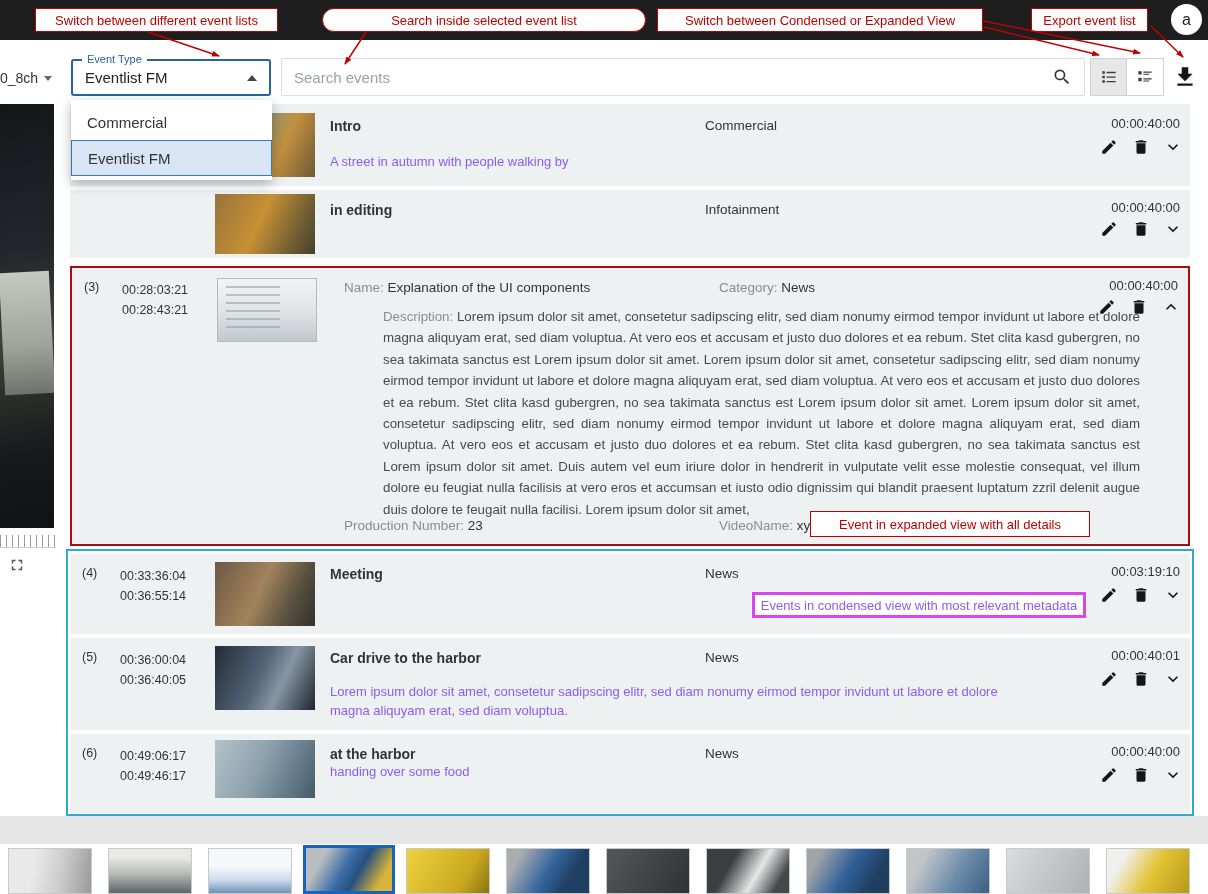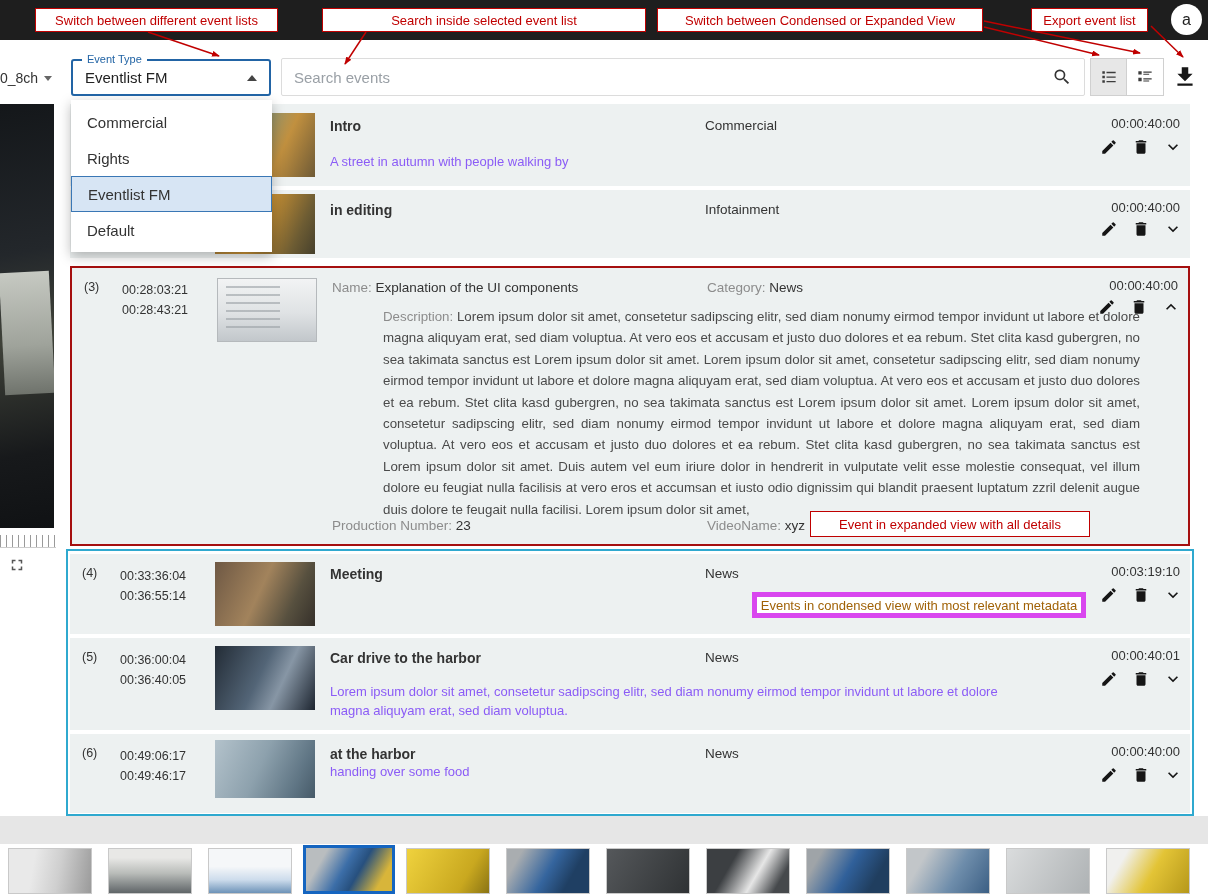--- a/index.html
+++ b/index.html
@@ -5,21 +5,21 @@
   * { margin:0; padding:0; box-sizing:border-box; }
   html,body { width:1208px; height:894px; }
   body { font-family:"Liberation Sans", sans-serif; background:#fff; }
   .page { position:relative; width:1208px; height:894px; overflow:hidden; background:#fff; }
 
   
   .topbar { position:absolute; left:0; top:0; width:1208px; height:40px; background:#1e1e1e; z-index:30; }
   .anno { position:absolute; height:24px; background:#fff; border:1px solid #c00000; color:#c00000;
           font-size:13px; display:flex; align-items:center; justify-content:center; }
   .anno1 { left:35px;  top:8px; width:243px; }
-  .anno2 { left:322px; top:8px; width:324px; }
+  .anno2 { left:322px; top:8px; width:324px;border-radius:12px; }
   .anno3 { left:657px; top:8px; width:326px; }
   .anno4 { left:1031px; top:8px; width:117px; }
   .avatar { position:absolute; left:1171px; top:4px; width:31px; height:31px; border-radius:50%;
             background:#fff; color:#222; font-size:16px; display:flex; align-items:center; justify-content:center; }
 
   .arrows { position:absolute; left:0; top:0; z-index:60; pointer-events:none; }
 
   
   .clip-select { position:absolute; left:0; top:66px; width:64px; height:24px; display:flex; align-items:center;
                  gap:6px; font-size:14px; color:#333; overflow:hidden; }
@@ -62,27 +62,27 @@
   .thumb { position:absolute; left:145px; width:100px; overflow:hidden; }
   .ev-title { position:absolute; left:260px; font-size:14px; font-weight:bold; color:#333; }
   .ev-cat { position:absolute; left:635px; font-size:13.5px; color:#333; }
   .ev-dur { position:absolute; right:10px; top:12px; font-size:13px; color:#333; }
   .ev-actions { position:absolute; right:6px; display:flex; gap:10px; align-items:center; }
   .icon-btn { width:22px; height:22px; color:#161616; display:flex; align-items:center; justify-content:center; cursor:pointer; }
   .ev-desc { position:absolute; left:260px; font-size:13px; color:#8b5cf6; line-height:19px; }
   .glabel { color:#8c8c8c; }
 
   .row-expanded { border:2px solid #a50f0f; }
-  .meta-line { position:absolute; font-size:13.5px; color:#333; }
+  .meta-line { position:absolute; font-size:13.5px; color:#333;margin-left:12px; }
   .desc-block { position:absolute; left:275px; top:38px; width:757px; font-size:13.3px; line-height:21.4px;
                 color:#4a4a4a; text-align:justify; max-height:214px; overflow:hidden;margin-left:36px; }
   .anno-in { position:absolute; height:26px; background:#fff; font-size:13px;
              display:flex; align-items:center; justify-content:center; }
   .anno-exp { left:738px; top:243px; width:280px; border:1px solid #c00000; color:#c00000; }
-  .anno-cond { left:682px; top:38px; width:334px; border:5px solid #d946ef; color:#a16207; }
+  .anno-cond { left:682px; top:38px; width:334px; border:3px solid #d946ef; color:#8b5cf6; }
 
   .groupborder { position:absolute; left:66px; top:549px; width:1128px; height:267px; border:2px solid #2fa9cf; }
 
   
   .et1 { background:linear-gradient(115deg,#aab3b6 0%,#86977c 35%,#c1903f 65%,#6e5a36 100%); }
   .et2 { background:linear-gradient(115deg,#97743c 0%,#c79034 45%,#6d5c33 80%,#46402c 100%); }
   .et3 { background:linear-gradient(180deg,#f2f3f4 0%,#dfe2e4 55%,#c2c7cb 100%); border:1px solid #b5b9bc; }
   .et3::after { content:""; position:absolute; left:8%; top:12%; width:55%; height:70%;
                 background:repeating-linear-gradient(180deg,#9aa0a5 0 2px,transparent 2px 8px); opacity:.6; }
   .et4 { background:linear-gradient(115deg,#6e5844 0%,#a2835c 45%,#57503f 75%,#35302a 100%); }
@@ -364,23 +364,21 @@
           <svg viewBox="0 0 24 24" width="20" height="20" fill="currentColor">
             <path d="M7.41 8.59 12 13.17l4.59-4.58L18 10l-6 6-6-6z"></path>
           </svg>
         </span>
     </div>
     <div class="ev-desc" style="top:28px;">handing over some food</div>
   </div>
 
   <div class="dropdown">
     <div class="dd-item">Commercial</div>
-    <div class="dd-item">Rights</div>
     <div class="dd-item selected">Eventlist FM</div>
-    <div class="dd-item">Default</div>
   </div>
 
   <div class="band"></div>
   <div class="fs-thumb fs1" style="left:8px;"></div>
   <div class="fs-thumb fs2" style="left:108px;"></div>
   <div class="fs-thumb fs3" style="left:208px;"></div>
   <div class="fs-thumb fs-selected fs4" style="left:303px;"></div>
   <div class="fs-thumb fs5" style="left:406px;"></div>
   <div class="fs-thumb fs6" style="left:506px;"></div>
   <div class="fs-thumb fs7" style="left:606px;"></div>

